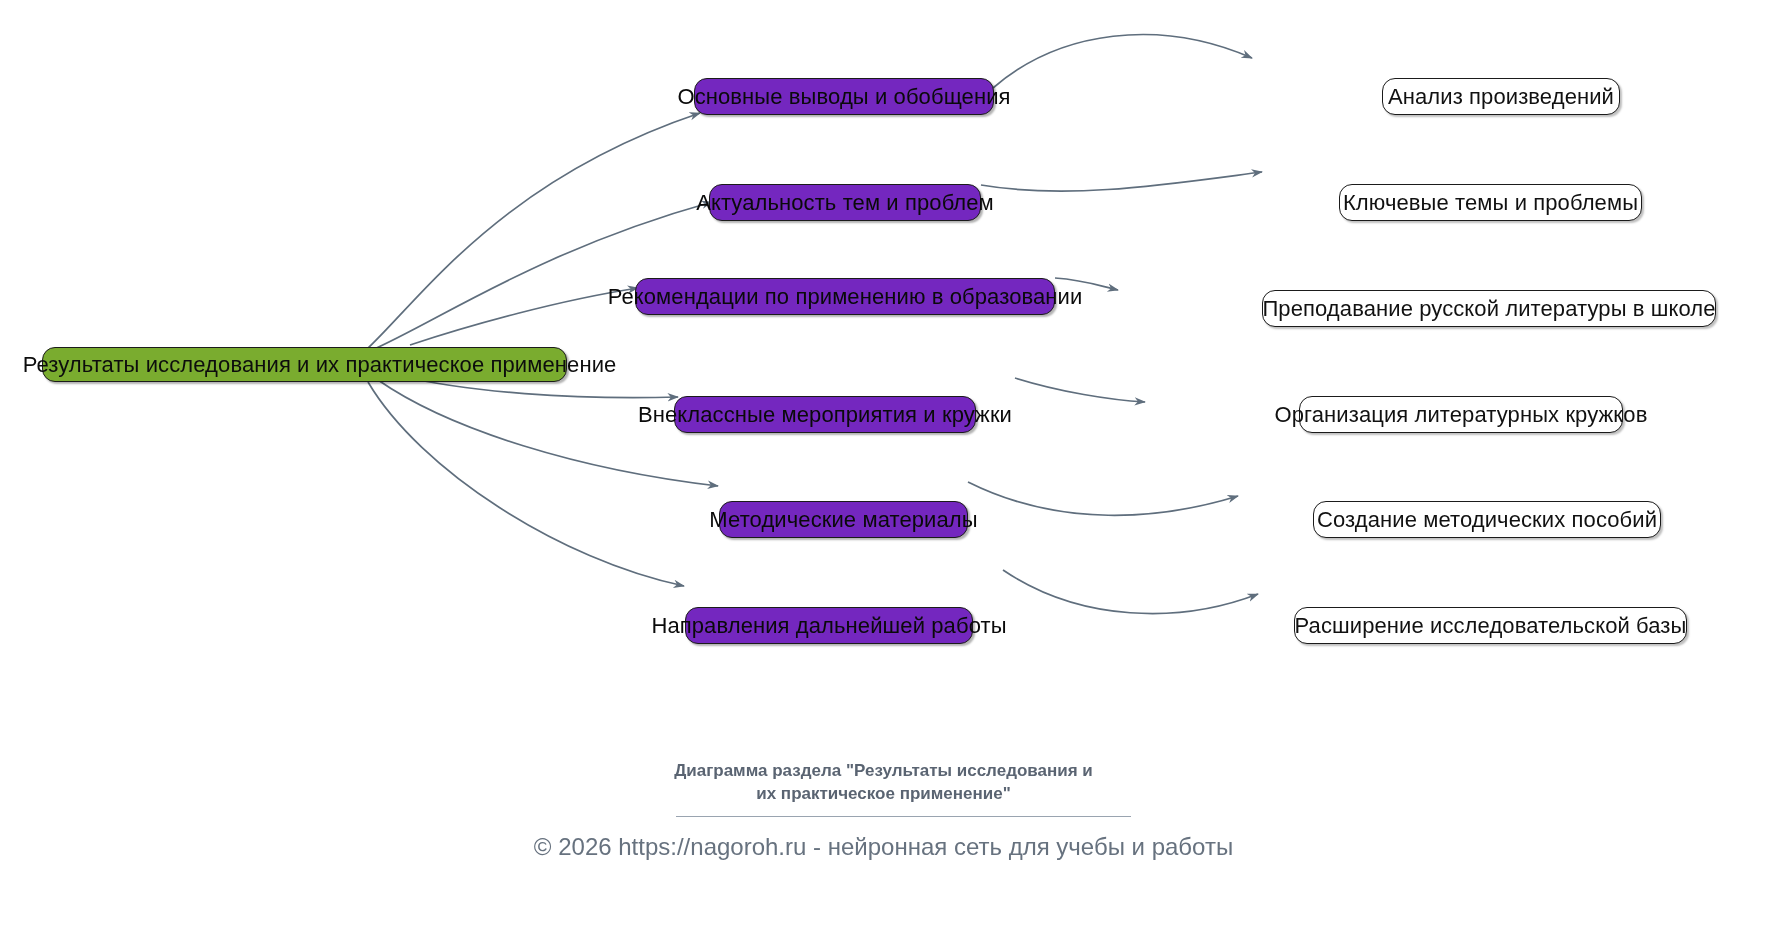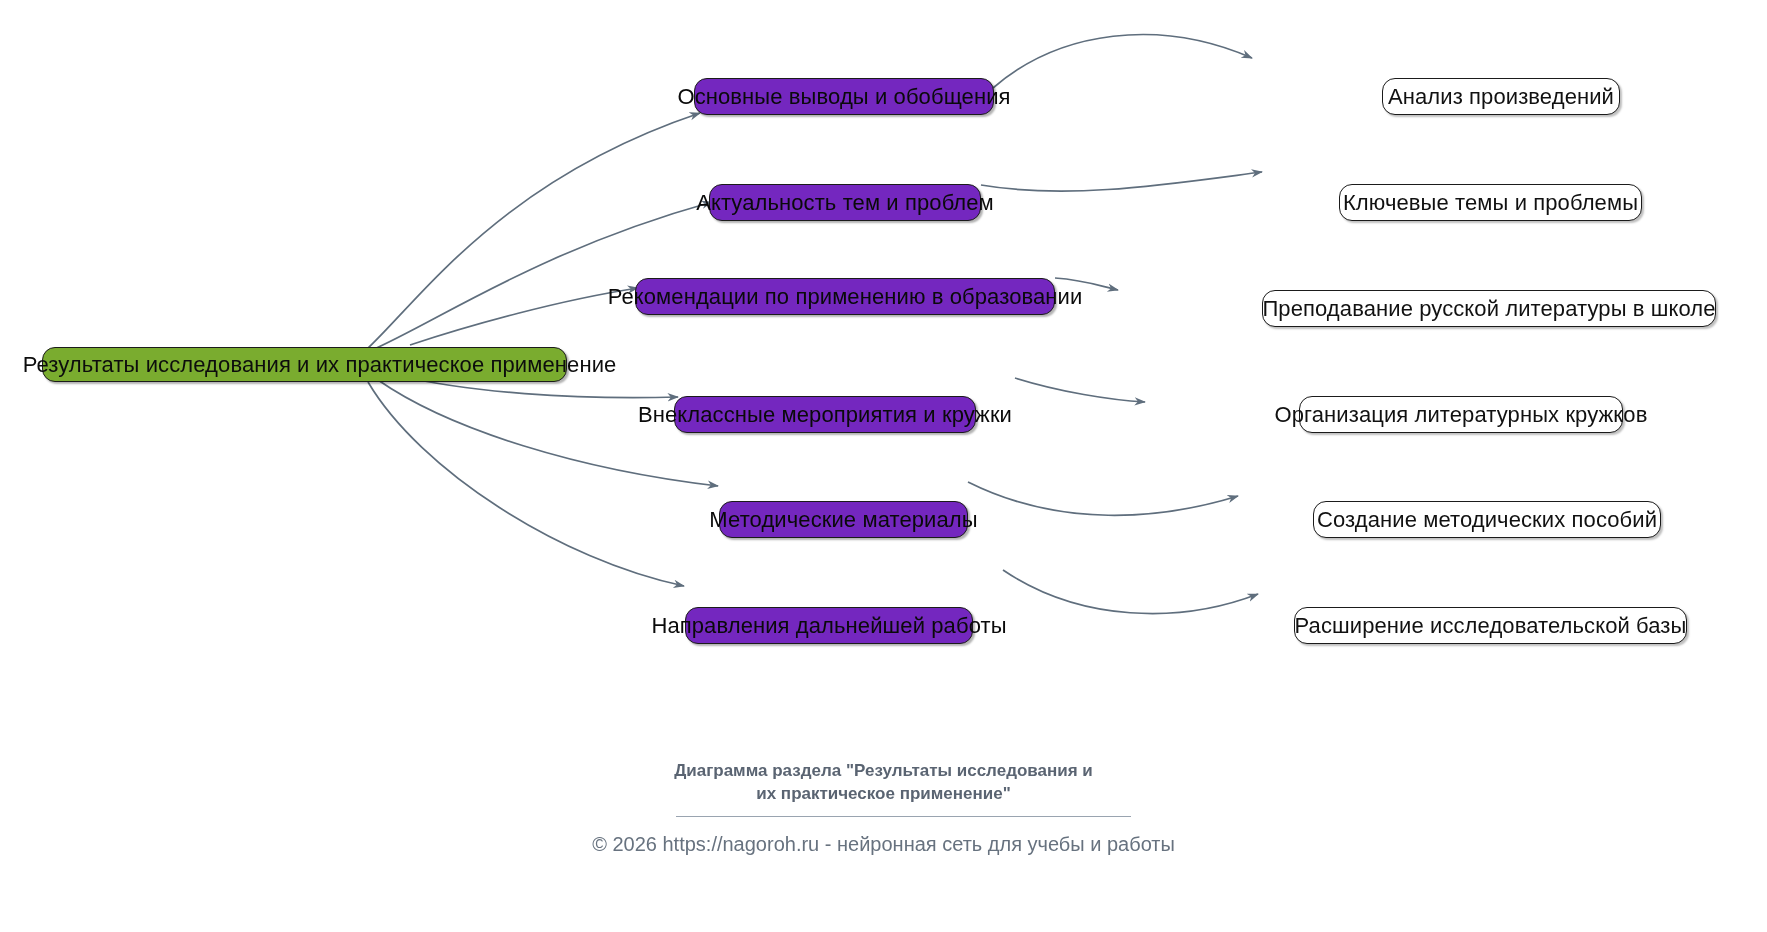--- a/index.html
+++ b/index.html
@@ -84,21 +84,21 @@
     position: absolute;
     top: 816px;
     left: 676px;
     width: 455px;
     height: 1px;
     background: #9aa4b0;
   }
 
   #footer-credit {
     top: 833px;
-    font-size: 20px;
+    font-size: 24px;
     color: #67727f;
   }
 </style>
 </head>
 <body>
 
 <div id="canvas">
 
   <svg id="edge-layer" viewBox="0 0 1767 932" xmlns="http://www.w3.org/2000/svg">
     <defs>

